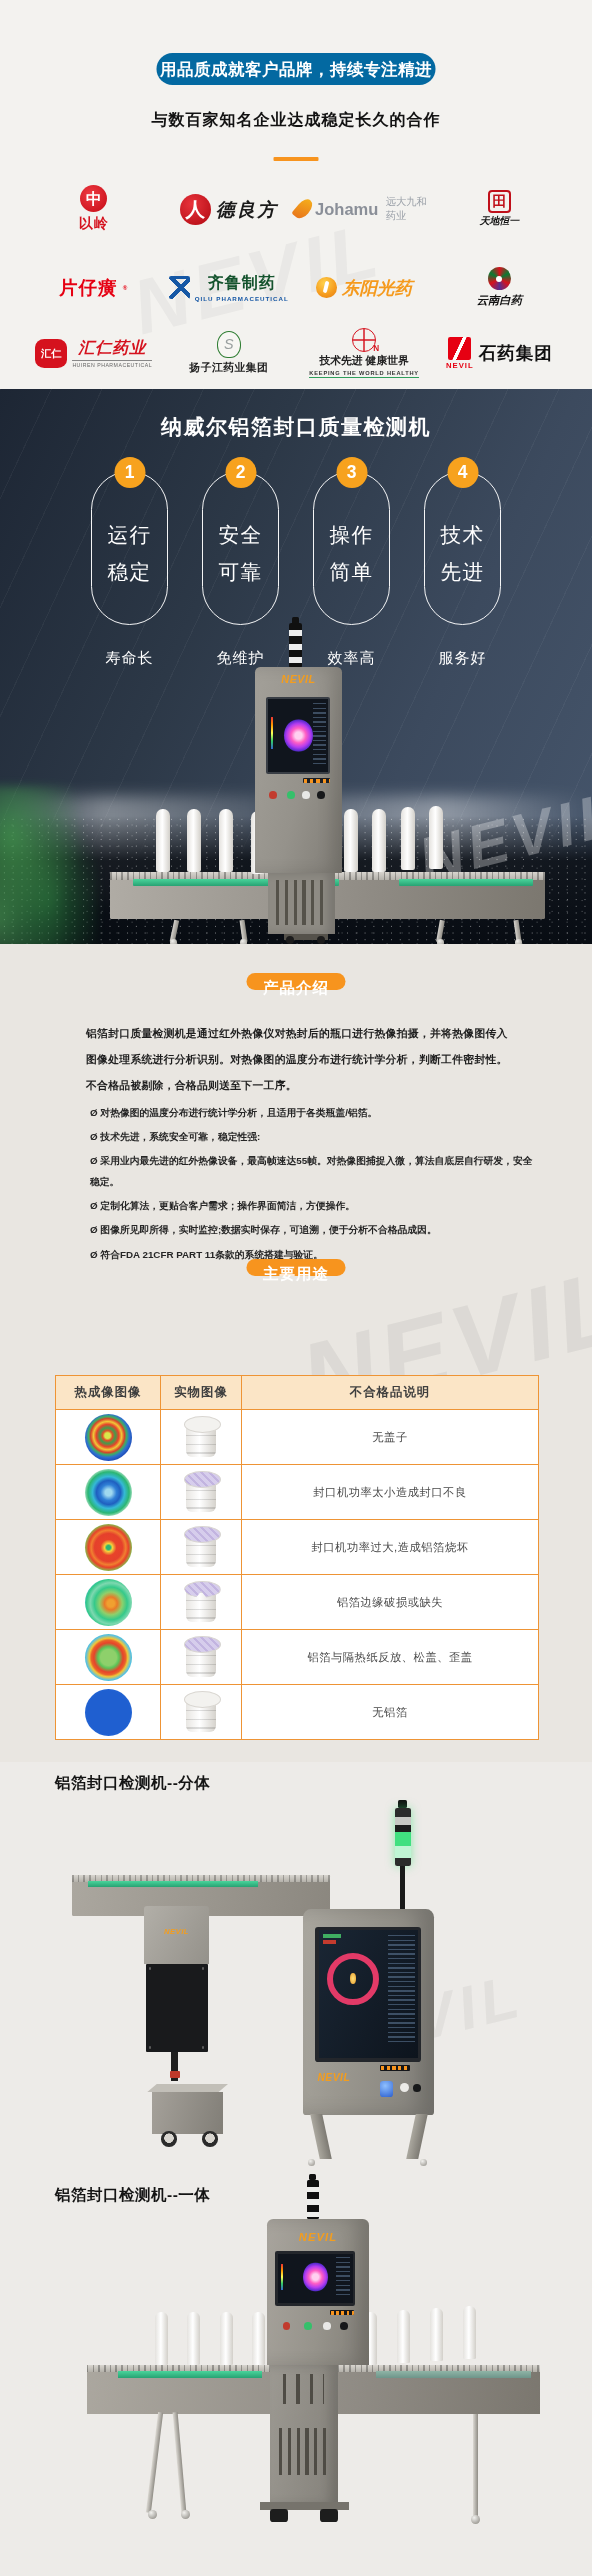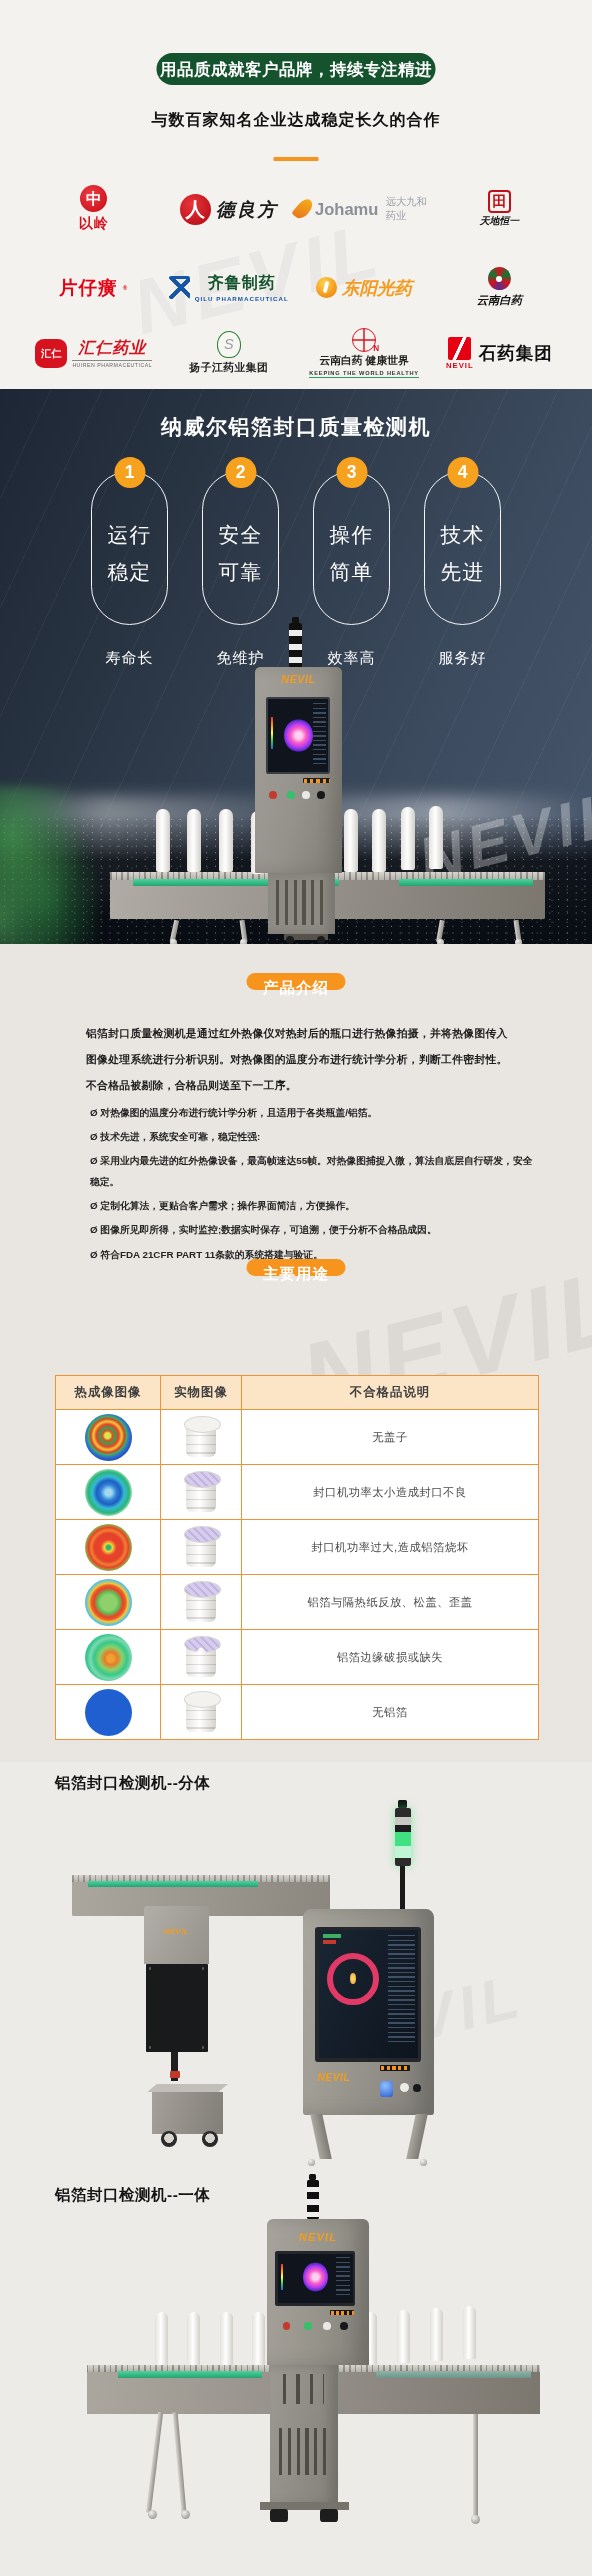--- a/index.html
+++ b/index.html
@@ -4,21 +4,21 @@
 <style>
   * { margin:0; padding:0; box-sizing:border-box; }
   html,body { width:592px; }
   body { font-family:"Liberation Sans", sans-serif; background:#f3f2ef; }
   .page { position:relative; width:592px; height:2576px; overflow:hidden; }
   section { position:absolute; left:0; width:592px; overflow:hidden; }
 
   
   .sec-top { top:0; height:389px; background:#f3f2ef; }
   .banner { position:absolute; top:53px; left:50%; transform:translateX(-50%);
-    width:279px; height:32px; background:#14532d; border-radius:16.5px;
+    width:279px; height:32px; background:#0369a1; border-radius:16.5px;
     color:#fff; font-size:16.5px; font-weight:700; text-align:center; line-height:32px; letter-spacing:0.5px;}
   .partners-h { position:absolute; top:110px; width:100%; text-align:center;
     font-size:16px; font-weight:800; color:#121212; letter-spacing:1px;}
   .divider { position:absolute; top:157px; left:50%; transform:translateX(-50%);
     width:45px; height:3.6px; background:#F7941E; border-radius:1px;}
   .logo-grid { position:absolute; top:169px; left:26px; width:541px; height:211px;
     display:grid; grid-template-columns:repeat(4,1fr); grid-template-rows:80px 77px 54px;
     align-items:center; justify-items:center;}
   .lg { display:flex; align-items:center; justify-content:center; gap:5.2px; }
   .lg-col { flex-direction:column; gap:2.1px; }
@@ -325,21 +325,21 @@
           <span class="hr-name script">汇仁药业</span>
           <span class="hr-sub">HUIREN PHARMACEUTICAL</span>
         </div>
       </div>
       <div class="lg lg-col">
         <div class="mark yzj-mark"></div>
         <span class="yzj-name">扬子江药业集团</span>
       </div>
       <div class="lg lg-col">
         <div class="mark ln-mark"></div>
-        <span class="ln-name">云南白药 健康世界</span>
+        <span class="ln-name">技术先进 健康世界</span>
         <span class="ln-sub">KEEPING THE WORLD HEALTHY</span>
       </div>
       <div class="lg">
         <div class="lg lg-col" style="gap:1px">
           <div class="mark cspc-mark"></div>
           <span class="cspc-sub">NEVIL</span>
         </div>
         <span class="cspc-name">石药集团</span>
       </div>
     </div>
@@ -485,35 +485,35 @@
           <td>
               <div class="th th2"></div>
             </td>
           <td>
               <div class="bf foil"></div>
             </td>
           <td><span class="desc">封口机功率过大,造成铝箔烧坏</span></td>
         </tr>
         <tr>
           <td>
-              <div class="th th3"></div>
-            </td>
-          <td>
-              <div class="bf foil"></div>
-            </td>
-          <td><span class="desc">铝箔与隔热纸反放、松盖、歪盖</span></td>
+              <div class="th th4"></div>
+            </td>
+          <td>
+              <div class="bf foil torn"></div>
+            </td>
+          <td><span class="desc">铝箔边缘破损或缺失</span></td>
         </tr>
         <tr>
           <td>
-              <div class="th th4"></div>
-            </td>
-          <td>
-              <div class="bf foil torn"></div>
-            </td>
-          <td><span class="desc">铝箔边缘破损或缺失</span></td>
+              <div class="th th3"></div>
+            </td>
+          <td>
+              <div class="bf foil"></div>
+            </td>
+          <td><span class="desc">铝箔与隔热纸反放、松盖、歪盖</span></td>
         </tr>
         <tr>
           <td>
               <div class="th th5"></div>
             </td>
           <td>
               <div class="bf"></div>
             </td>
           <td><span class="desc">无铝箔</span></td>
         </tr>

